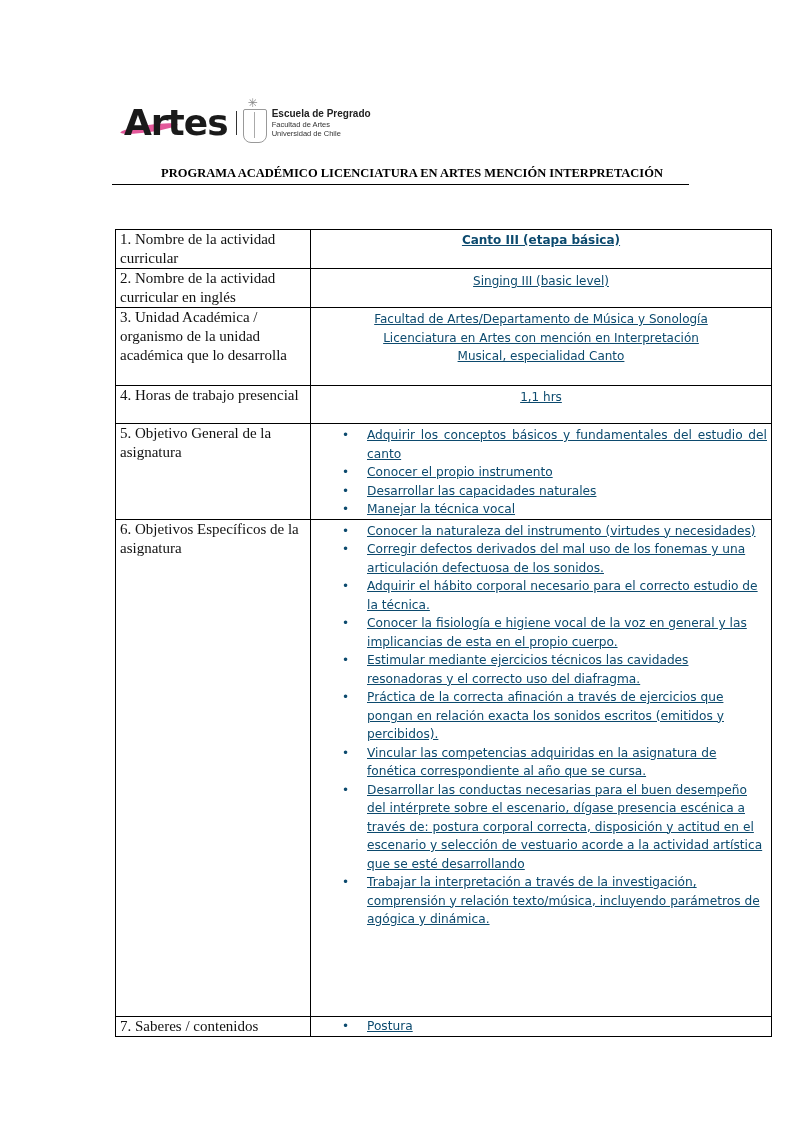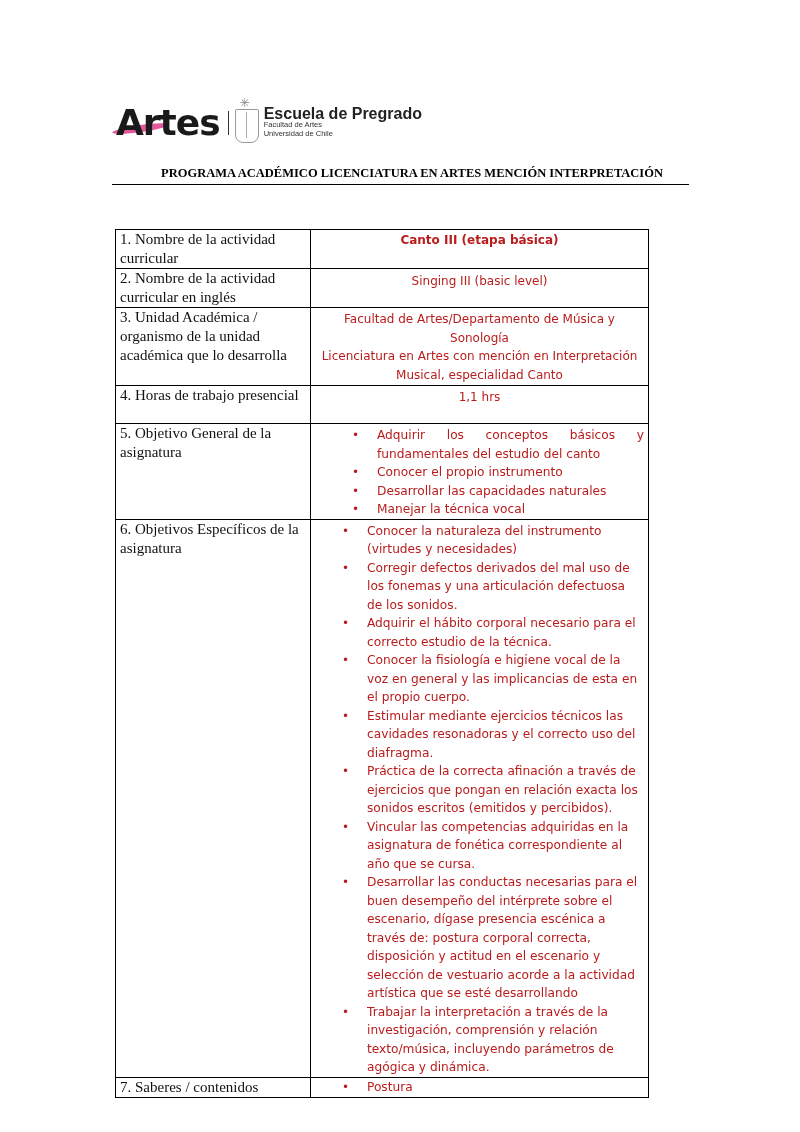--- a/index.html
+++ b/index.html
@@ -1,38 +1,38 @@
 <!DOCTYPE html>
 <html><head>
 <meta charset="utf-8">
 <style>
   html, body { margin: 0; padding: 0; background: #ffffff; }
   body { width: 800px; height: 1132px; position: relative; overflow: hidden; }
-  .logo { position: absolute; left: 116px; top: 100px; height: 46px; display: flex; align-items: center; }
+  .logo { position: absolute; left: 124px; top: 100px; height: 46px; display: flex; align-items: center; }
   .logo-word { font-family: "DejaVu Sans", sans-serif; font-size: 36px; font-weight: bold; color: #1a1a1a; letter-spacing: -1px; position: relative; line-height: 40px; }
   .logo-swoosh { position: absolute; left: -4px; top: 22px; width: 58px; height: 7px; background: #e0468f; border-radius: 50%; transform: rotate(-8deg); opacity: 0.9; }
   .logo-sep { width: 1px; height: 24px; background: #333; margin: 0 6px 0 8px; }
   .logo-crest { width: 22px; height: 32px; border: 1px solid #999; border-radius: 2px 2px 8px 8px; position: relative; margin-right: 5px; top: 3px; }
   .logo-crest::before { content: "✳"; position: absolute; top: -14px; left: 4px; font-size: 12px; color: #888; }
   .logo-crest::after { content: ""; position: absolute; left: 10px; top: 2px; width: 1px; height: 26px; background: #aaa; }
   .logo-text { display: flex; flex-direction: column; font-family: "Liberation Sans", sans-serif; line-height: 9px; }
-  .logo-text .t1 { font-size: 16px; font-weight: bold; color: #222; line-height: 12px; }
+  .logo-text .t1 { font-size: 10px; font-weight: bold; color: #222; line-height: 12px; }
   .logo-text .t2 { font-size: 7.5px; color: #333; }
   .doc-title { position: absolute; left: 126px; top: 166px; width: 572px; text-align: center; font-family: "Liberation Serif", serif; font-weight: bold; font-size: 12.5px; color: #000; letter-spacing: 0px; }
   .title-rule { position: absolute; left: 112px; top: 184px; width: 577px; height: 1px; background: #000; }
-  table.prog { position: absolute; left: 115px; top: 229px; width: 534px; border-collapse: collapse; table-layout: fixed; }
+  table.prog { position: absolute; left: 115px; top: 229px; width: 657px; border-collapse: collapse; table-layout: fixed; }
   table.prog td { border: 1px solid #000; vertical-align: top; padding: 0 4px; }
   td.lbl { width: 186px; font-family: "Liberation Serif", serif; font-size: 15px; line-height: 19px; color: #111; }
-  td.val { font-family: "DejaVu Sans", sans-serif; font-size: 12px; line-height: 18.5px; color: #b91c1c; }
+  td.val { font-family: "DejaVu Sans", sans-serif; font-size: 12px; line-height: 18.5px; color: #0c4a6e; text-decoration: underline; }
   td.val.center { text-align: center; }
   .bold { font-weight: bold; }
   ul.blist { margin: 0; padding: 0 0 0 52px; list-style: none; }
   ul.blist li { position: relative; font-size: 12.2px; line-height: 18.5px; }
   ul.blist li::before { content: "•"; position: absolute; left: -25px; top: 0; font-size: 12px; }
-  ul.justify li { text-align: justify; margin-left: 10px; }
+  ul.justify li { text-align: justify; }
   .pad-top { padding-top: 1px !important; }
 </style>
 </head>
 <body>
 
 <div class="logo">
   <span class="logo-word">
     <span class="logo-swoosh"></span>
     <span style="position:relative;">Artes</span>
   </span>

